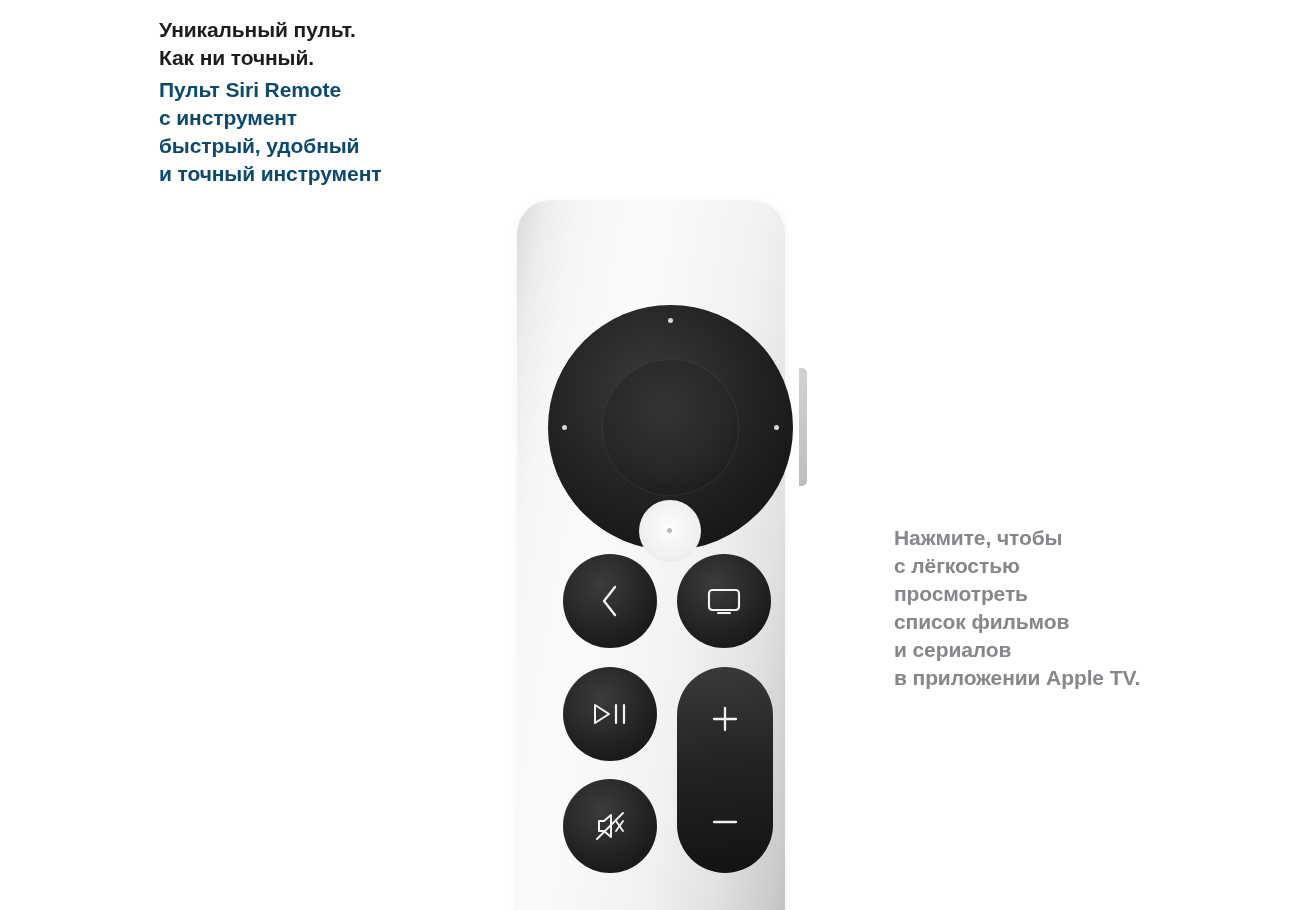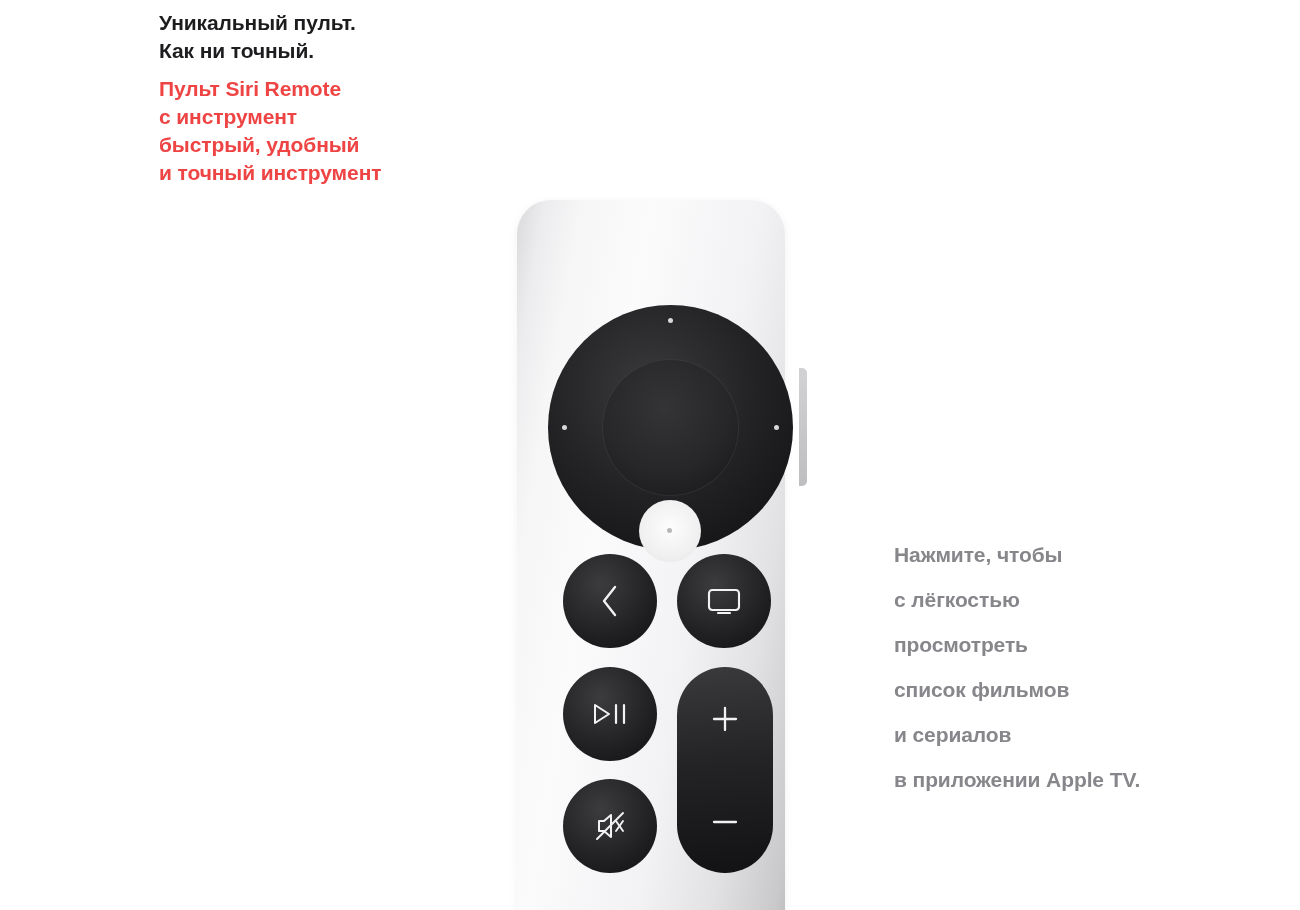--- a/index.html
+++ b/index.html
@@ -13,40 +13,40 @@
     position: relative;
     overflow: hidden;
     font-family: "Liberation Sans", sans-serif;
     -webkit-font-smoothing: antialiased;
   }
 
   
   .left-copy {
     position: absolute;
     left: 159px;
-    top: 9px;
+    top: 16px;
     width: 260px;
   }
   .headline {
     font-size: 21px;
     line-height: 28px;
     font-weight: bold;
     color: #1d1d1f;
     letter-spacing: -0.1px;
   }
   .headline .line {
     display: block;
     white-space: nowrap;
   }
   .subcopy {
-    margin-top: 10px;
+    margin-top: 4px;
     font-size: 21px;
     line-height: 28px;
     font-weight: bold;
-    color: #ef4444;
+    color: #0c4a6e;
     letter-spacing: -0.1px;
   }
   .subcopy .line {
     display: block;
     white-space: nowrap;
   }
 
   
   .right-copy {
     position: absolute;
@@ -55,21 +55,20 @@
     width: 300px;
     font-size: 21px;
     line-height: 28px;
     font-weight: bold;
     color: #86868b;
     letter-spacing: -0.1px;
   }
   .right-copy .line {
     display: block;
     white-space: nowrap;
-    margin-top: 17px;
   }
 
   
   .remote-stage {
     position: absolute;
     left: 500px;
     top: 190px;
     width: 320px;
     height: 760px;
   }

